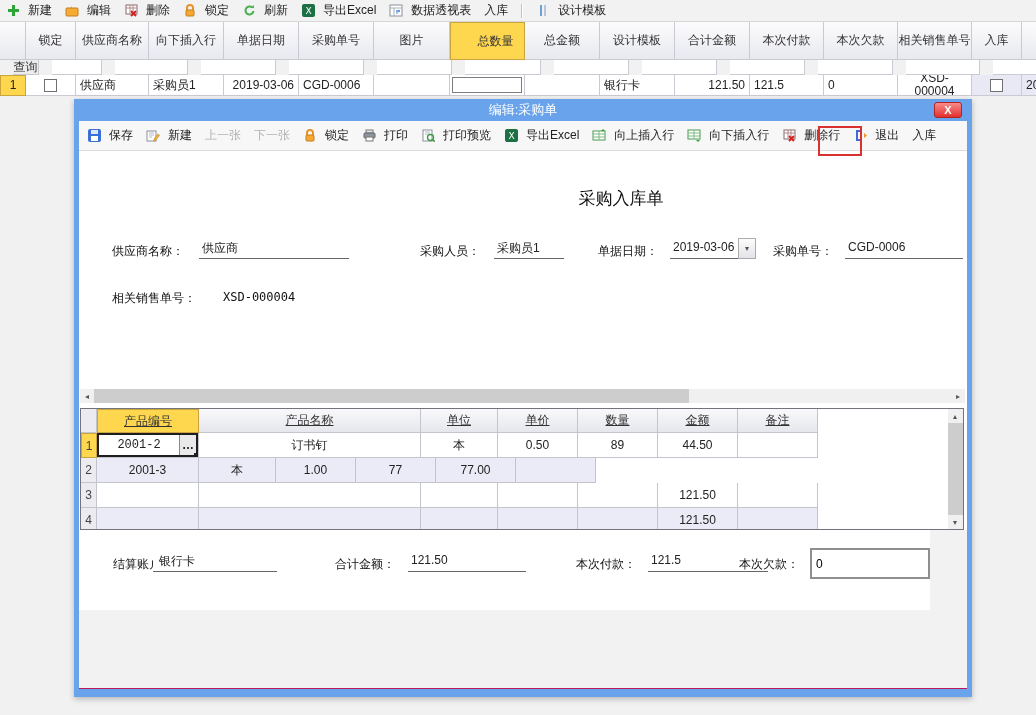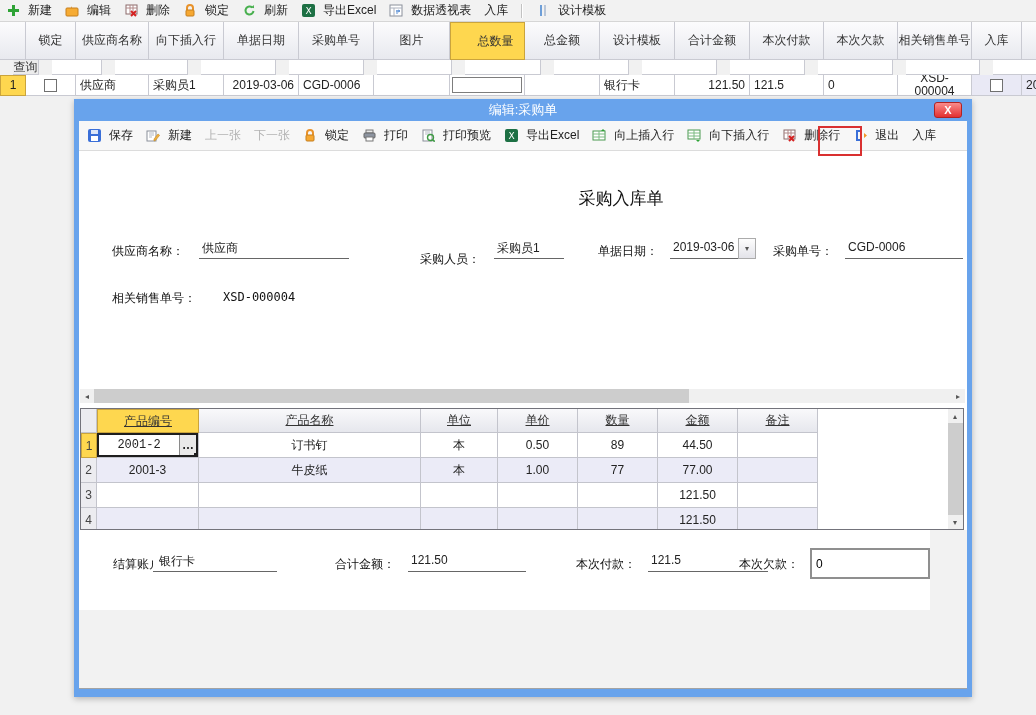--- a/index.html
+++ b/index.html
@@ -33,21 +33,21 @@
   .checkbox { width:13px; height:13px; background:#fff; border:1px solid #707070; display:inline-block; }
   .sel-cell { margin:2px; border:1px solid #7d7d7d; flex:1; align-self:stretch; background:#fff; }
 
   
   .dlg { position:absolute; left:74px; top:99px; width:898px; height:598px;
     background:#68a3ec; padding:0 5px 8px 5px; box-shadow:0 2px 6px rgba(0,0,0,.25); }
   .dlg-title { height:22px; color:#fff; font-size:13px; display:flex; align-items:center; justify-content:center; position:relative; }
   .dlg-close { position:absolute; right:5px; top:3px; width:28px; height:16px;
     background:linear-gradient(#f98b8b,#e33030); border:1px solid #b02323; border-radius:3px;
     color:#fff; font-weight:bold; font-size:11px; display:flex; align-items:center; justify-content:center; cursor:pointer; }
-  .dlg-body { background:#a3a3a3; height:568px; position:relative; }
+  .dlg-body { background:#be185d; height:568px; position:relative; }
   .dlg-toolbar { height:30px; background:#f7f7f7; border-bottom:1px solid #dcdcdc;
     display:flex; align-items:center; gap:13px; padding:0 8px; white-space:nowrap; position:relative; }
   .dis { color:#b3b3b3; }
   .annot-box { position:absolute; left:739px; top:5px; width:44px; height:30px;
     border:2px solid #d93030; background:transparent; pointer-events:none; z-index:5; }
   .dlg-content { position:relative; background:#fff; height:537px; overflow:hidden; }
   .gray-bottom { position:absolute; left:0; top:459px; width:888px; height:78px; background:#f2f2f2; }
   .gray-right  { position:absolute; left:851px; top:379px; width:37px; height:80px; background:#f2f2f2; }
 
   .form-title { position:absolute; left:442px; top:36px; width:200px; text-align:center;
@@ -357,21 +357,21 @@
         </span>
         <span class="annot-box"></span>
       </div>
 
       <div class="dlg-content">
 
         <div class="form-title">采购入库单</div>
 
         <span class="f-label" style="left:33px;top:92px">供应商名称：</span>
         <span class="f-field" style="left:120px;top:89px;width:150px">供应商</span>
-        <span class="f-label" style="left:341px;top:100px">采购人员：</span>
+        <span class="f-label" style="left:341px;top:92px">采购人员：</span>
         <span class="f-field" style="left:415px;top:89px;width:70px">采购员1</span>
         <span class="f-label" style="left:519px;top:92px">单据日期：</span>
         <span class="f-field" style="left:591px;top:89px;width:68px">2019-03-06</span>
         <span class="dd-btn" style="left:659px;top:87px">▾</span>
         <span class="f-label" style="left:694px;top:92px">采购单号：</span>
         <span class="f-field" style="left:766px;top:89px;width:118px">CGD-0006</span>
 
         <span class="f-label" style="left:33px;top:139px">相关销售单号：</span>
         <span class="f-label mono" style="left:144px;top:139px">XSD-000004</span>
 
@@ -405,21 +405,20 @@
             <div class="pg-cell" style="width:222px">订书钉</div>
             <div class="pg-cell" style="width:77px">本</div>
             <div class="pg-cell" style="width:80px">0.50</div>
             <div class="pg-cell" style="width:80px">89</div>
             <div class="pg-cell" style="width:80px">44.50</div>
             <div class="pg-cell" style="width:80px"></div>
           </div>
           <div class="pg-row pg-r alt">
             <div class="pg-cell pg-rowhdr" style="width:16px">2</div>
             <div class="pg-cell" style="width:102px">2001-3</div>
-            <div class="pg-cell" style="width:222px">牛皮纸</div>
             <div class="pg-cell" style="width:77px">本</div>
             <div class="pg-cell" style="width:80px">1.00</div>
             <div class="pg-cell" style="width:80px">77</div>
             <div class="pg-cell" style="width:80px">77.00</div>
             <div class="pg-cell" style="width:80px"></div>
           </div>
           <div class="pg-row pg-r">
             <div class="pg-cell pg-rowhdr" style="width:16px">3</div>
             <div class="pg-cell" style="width:102px"></div>
             <div class="pg-cell" style="width:222px"></div>

